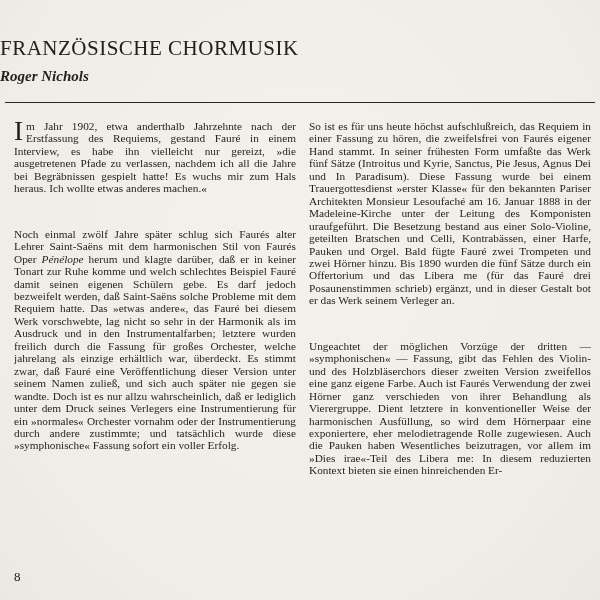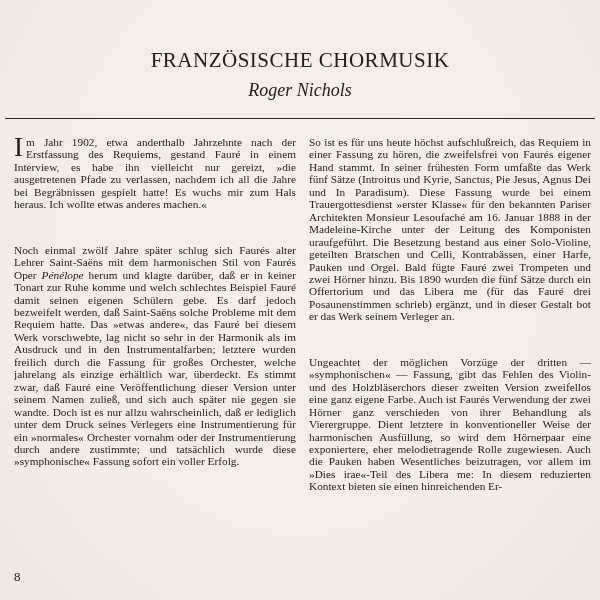--- a/index.html
+++ b/index.html
@@ -12,33 +12,33 @@
   .page {
     position: absolute;
     inset: 0;
     width: 600px;
     height: 600px;
     background: #f0eee7;
     background-image: radial-gradient(ellipse at 50% 40%, #f3f1ea 0%, #efede6 70%, #eae8e0 100%);
     color: #1d1c1a;
     font-family: "Liberation Serif", "DejaVu Serif", serif;
   }
-  .header { text-align: center; padding-top: 48px; }
+  .header { padding-top: 36px; }
   .title {
     font-size: 21px;
     font-weight: normal;
     letter-spacing: 0.5px;
     margin: 0;
     color: #21201d;
   }
   .author {
-    font-size: 18px;
+    font-size: 15px;
     font-style: italic;
     margin: 7px 0 17px 0;
-    font-weight: normal;
+    font-weight: bold;
     color: #23221f;
   }
   .rule {
     border: none;
     border-top: 1.8px solid #2a2926;
     margin: 15px 5px 0 5px;
   }
   .columns {
     display: flex;
     gap: 13px;

